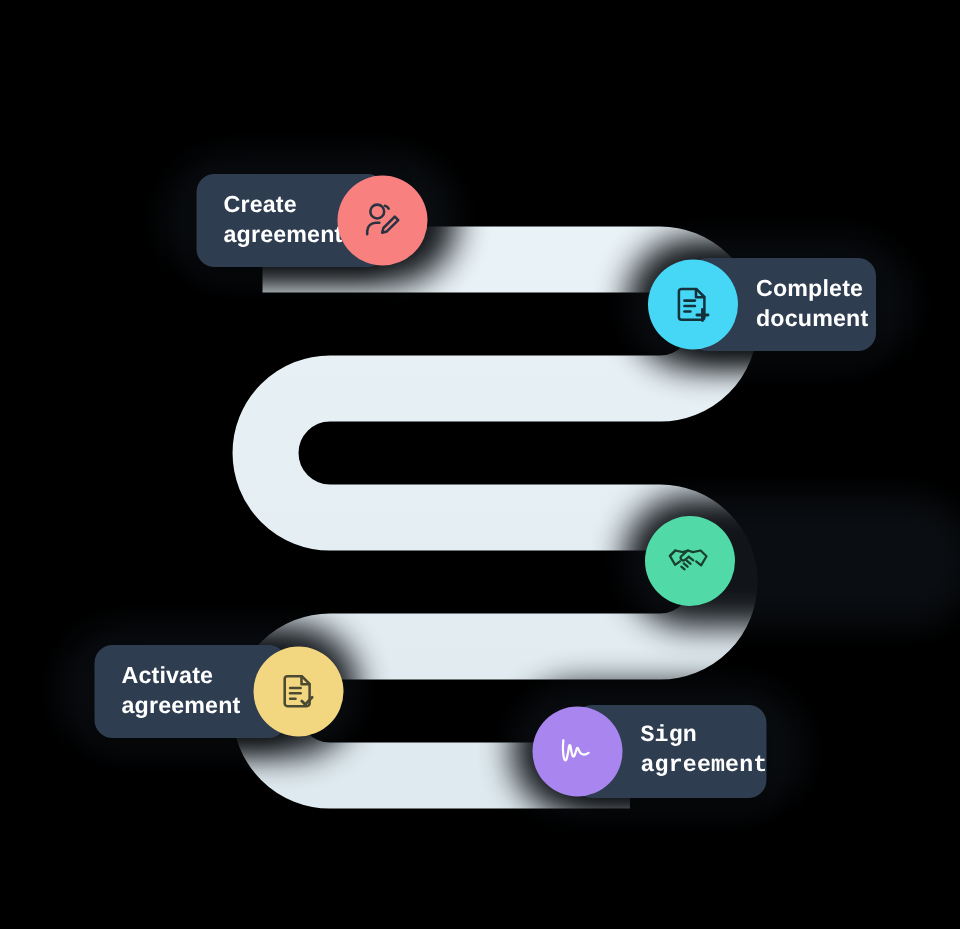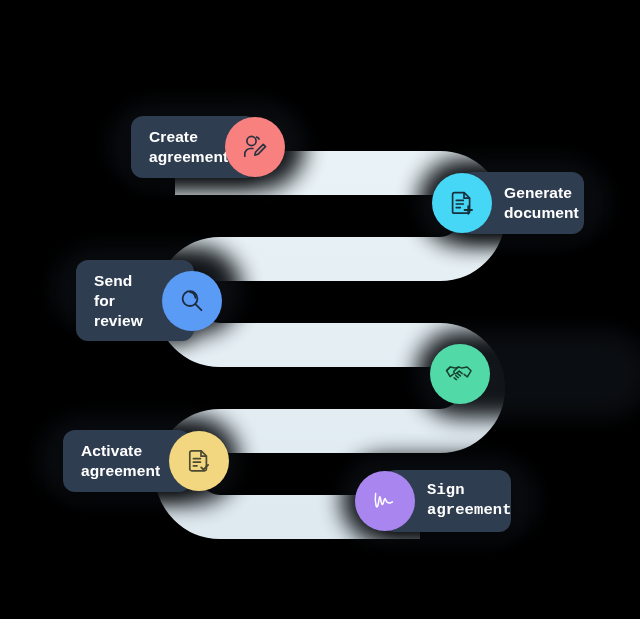--- a/index.html
+++ b/index.html
@@ -109,49 +109,35 @@
         <path d="M17.6 6.2c1.1 .2 2 .9 2.5 1.9"></path>
         <path d="M5.8 25.2v-2.1c0-3.1 2.6-5.6 5.8-5.6h2.3"></path>
         <path d="M24.2 13.4l2.3 2.3-7.6 7.6-3.1 .8 .8-3.1z"></path>
       </svg>
     </div>
   </div>
 
   <div class="step icon-left" id="step-generate">
     <div class="halo" style="left:-14px;top:-14px;width:190px;height:88px;"></div>
     <div class="pill">
-      <span class="pill-text">Generate
+      <span class="pill-text">Complete
 document</span>
     </div>
     <div class="circle" style="background:#45d7f5;">
       <svg width="32" height="32" viewBox="0 0 32 32" fill="none" stroke="#15313c" stroke-width="1.7" stroke-linecap="round" stroke-linejoin="round">
         <path d="M8.4 5.6h9.8l5.4 5.4v13.4a1.8 1.8 0 0 1-1.8 1.8H8.4a1.8 1.8 0 0 1-1.8-1.8V7.4a1.8 1.8 0 0 1 1.8-1.8z"></path>
         <path d="M18 5.8v5.4h5.4"></path>
         <path d="M10.3 13.4h7"></path>
         <path d="M10.3 17h7"></path>
         <path d="M10.3 20.6h4"></path>
         <path d="M22.3 19.3v7.4M18.6 23h7.4" stroke-width="1.9"></path>
       </svg>
     </div>
   </div>
 
-  <div class="step icon-right" id="step-send">
-    <div class="halo" style="left:-24px;top:-14px;width:190px;height:88px;"></div>
-    <div class="pill">
-      <span class="pill-text">Send for
-review</span>
-    </div>
-    <div class="circle" style="background:#5a9bf6;">
-      <svg width="32" height="32" viewBox="0 0 32 32" fill="none" stroke="#1d2b3f" stroke-width="1.8" stroke-linecap="round" stroke-linejoin="round">
-        <circle cx="14" cy="13.6" r="7.4"></circle>
-        <path d="M14.2 7.2a6.4 6.4 0 0 1 5.2 5.6"></path>
-        <path d="M19.4 19.2l6 6"></path>
-      </svg>
-    </div>
-  </div>
 
   <div class="step icon-left" id="step-negotiate">
     <div class="halo" style="left:-14px;top:-14px;width:234px;height:88px;"></div>
     <div class="circle" style="background:#51d9a7;">
       <svg width="34" height="34" viewBox="0 0 34 34" fill="none" stroke="#19412f" stroke-width="1.5" stroke-linecap="round" stroke-linejoin="round">
         <path d="M3.6 13.6l3.6-3.6 5 1.1 3.4-1.1 3.3 1.1 5.2-1.1 3.9 3.8-3.6 6.1-3.3-2.6"></path>
         <path d="M15.6 10l-4.2 3.6a1.7 1.7 0 0 0 2.2 2.6l2.6-2"></path>
         <path d="M16.2 14.2l3 2.4"></path>
         <path d="M14.6 16.6l2.8 2.3"></path>
         <path d="M12.8 18.6l2.6 2.2"></path>

